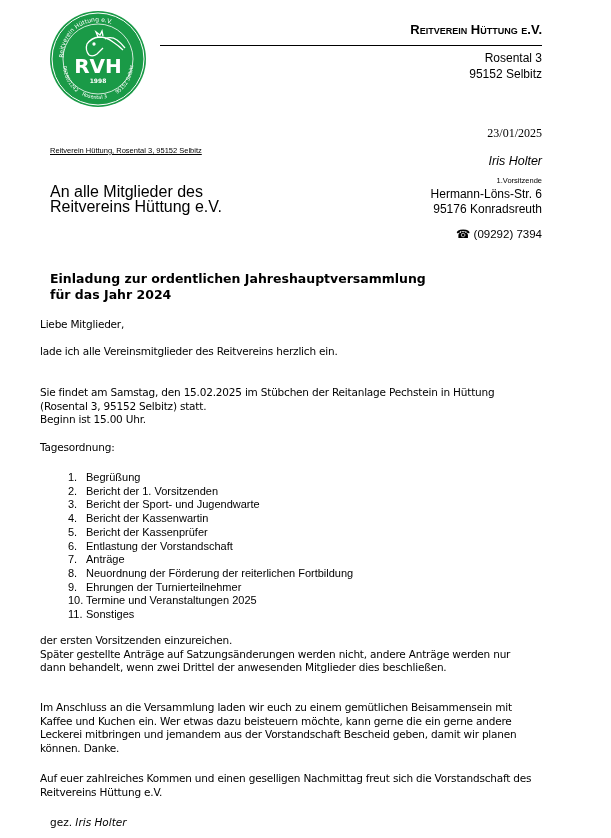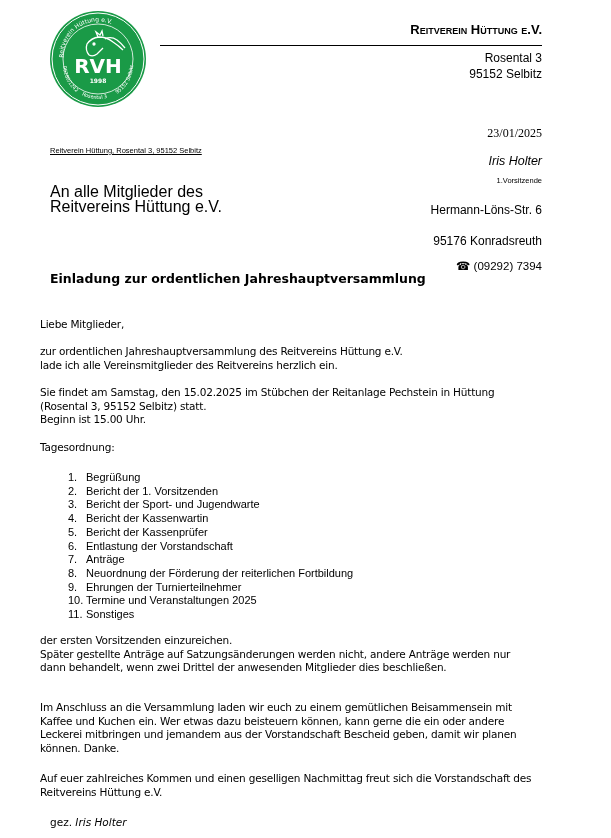--- a/index.html
+++ b/index.html
@@ -8,21 +8,21 @@
   .logo { left: 49px; top: 10px; width: 98px; height: 98px; }
   .hdr-name { right: 69px; top: 22px; font-family: "Liberation Sans", sans-serif; font-weight: bold; font-size: 13px; font-variant: small-caps; letter-spacing: 0; white-space: nowrap; }
   .hdr-line { left: 160px; top: 45px; width: 382px; height: 0; border-top: 1.5px solid #000; }
   .hdr-addr { right: 69px; top: 50px; font-family: "Liberation Sans", sans-serif; font-size: 12px; line-height: 16px; text-align: right; }
   .sender-line { left: 50px; top: 146px; font-family: "Liberation Sans", sans-serif; font-size: 7.5px; text-decoration: underline; white-space: nowrap; }
   .recipient { left: 50px; top: 184px; font-family: "Liberation Sans", sans-serif; font-size: 16px; line-height: 15px; }
   .date { right: 69px; top: 126px; font-family: Liberation Serif, serif; font-size: 12px; }
   .contact { right: 69px; top: 153px; text-align: right; font-family: "Liberation Sans", sans-serif; }
   .contact .name { font-style: italic; font-size: 12.5px; line-height: 16px; }
   .contact .role { font-size: 7.5px; line-height: 12px; margin-top: 6px; }
-  .contact .street, .contact .city { font-size: 12px; line-height: 15px; margin-top: 16px; }
+  .contact .street, .contact .city { font-size: 12px; line-height: 15px; }
   .contact .phone { font-size: 11.5px; margin-top: 10px; }
   .title { left: 50px; top: 271px; font-family: "DejaVu Sans", sans-serif; font-weight: bold; font-size: 12.5px; line-height: 16px; }
   .body { left: 40px; font-family: "DejaVu Sans", sans-serif; font-size: 10.5px; line-height: 13.5px; letter-spacing: -0.2px; width: 520px; }
   .p-greet { top: 318px; }
   .p-intro { top: 345px; }
   .p-when { top: 386px; }
   .p-agenda-label { top: 441px; }
   .agenda { left: 68px; top: 471px; margin: 0; padding: 0; list-style: none; font-family: "Liberation Sans", sans-serif; font-size: 11px; line-height: 13.7px; }
   .agenda li { display: flex; }
   .agenda .num { width: 18px; display: inline-block; }
@@ -94,26 +94,26 @@
   <div class="street">Hermann-Löns-Str. 6</div>
   <div class="city">95176 Konradsreuth</div>
   <div class="phone">
     <span>☎</span>
     <span>(09292) 7394</span>
   </div>
 </div>
 
 <div class="abs title">
   <div>Einladung zur ordentlichen Jahreshauptversammlung</div>
+  <div>für das Jahr 2024</div>
 </div>
 
 <div class="abs body p-greet">Liebe Mitglieder,</div>
 
 <div class="abs body p-intro">
-  <div>zur ordentlichen Jahreshauptversammlung des Reitvereins Hüttung e.V.</div>
   <div>lade ich alle Vereinsmitglieder des Reitvereins herzlich ein.</div>
 </div>
 
 <div class="abs body p-when">
   <div>Sie findet am Samstag, den 15.02.2025 im Stübchen der Reitanlage Pechstein in Hüttung</div>
   <div>(Rosental 3, 95152 Selbitz) statt.</div>
   <div>Beginn ist 15.00 Uhr.</div>
 </div>
 
 <div class="abs body p-agenda-label">Tagesordnung:</div>
@@ -166,21 +166,21 @@
 </ol>
 
 <div class="abs body p-antraege">
   <div>der ersten Vorsitzenden einzureichen.</div>
   <div>Später gestellte Anträge auf Satzungsänderungen werden nicht, andere Anträge werden nur</div>
   <div>dann behandelt, wenn zwei Drittel der anwesenden Mitglieder dies beschließen.</div>
 </div>
 
 <div class="abs body p-anschluss">
   <div>Im Anschluss an die Versammlung laden wir euch zu einem gemütlichen Beisammensein mit</div>
-  <div>Kaffee und Kuchen ein. Wer etwas dazu beisteuern können, kann gerne die ein oder andere</div>
+  <div>Kaffee und Kuchen ein. Wer etwas dazu beisteuern möchte, kann gerne die ein gerne andere</div>
   <div>Leckerei mitbringen und jemandem aus der Vorstandschaft Bescheid geben, damit wir planen</div>
   <div>können. Danke.</div>
 </div>
 
 <div class="abs body p-closing">
   <div>Auf euer zahlreiches Kommen und einen geselligen Nachmittag freut sich die Vorstandschaft des</div>
   <div>Reitvereins Hüttung e.V.</div>
 </div>
 
 <div class="abs signature"><span>gez. </span><span class="sig-name">Iris Holter</span></div>

